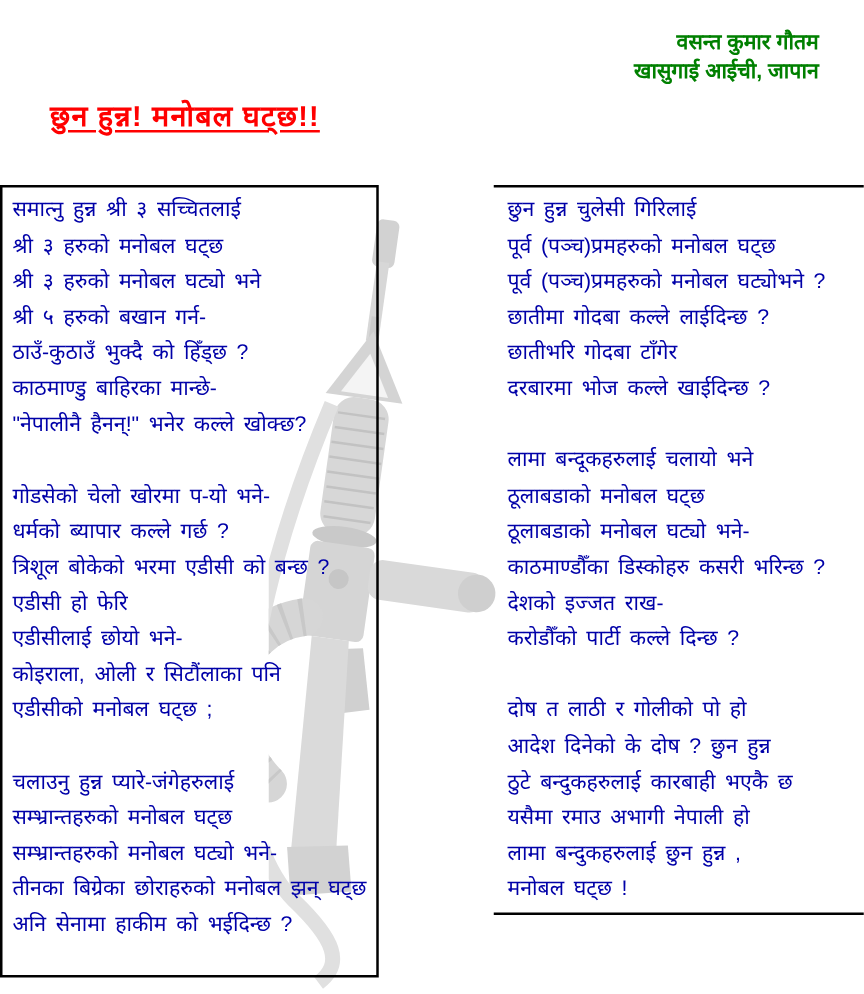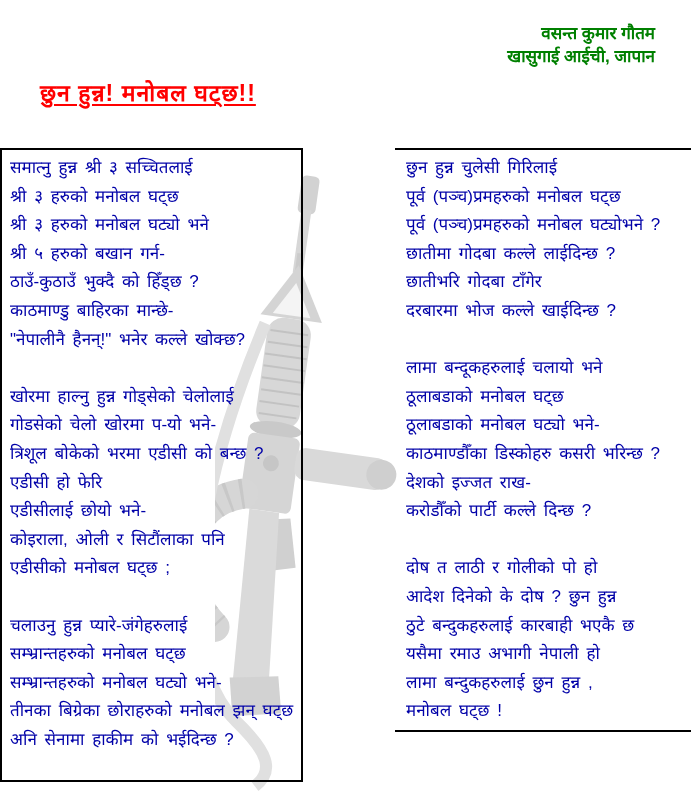--- a/index.html
+++ b/index.html
@@ -88,22 +88,22 @@
     <div class="stanza">
       <div class="line">समात्नु हुन्न श्री ३ सच्चितलाई</div>
       <div class="line">श्री ३ हरुको मनोबल घट्छ</div>
       <div class="line">श्री ३ हरुको मनोबल घट्यो भने</div>
       <div class="line">श्री ५ हरुको बखान गर्न-</div>
       <div class="line">ठाउँ-कुठाउँ भुक्दै को हिँड्छ ?</div>
       <div class="line">काठमाण्डु बाहिरका मान्छे-</div>
       <div class="line">"नेपालीनै हैनन्!" भनेर कल्ले खोक्छ?</div>
     </div>
     <div class="stanza">
-      <div class="line">खोरमा हाल्नु हुन्न गोड्सेको चेलोलाई</div>
       <div class="line">गोडसेको चेलो खोरमा प-यो भने-</div>
+      <div class="line">धर्मको ब्यापार कल्ले गर्छ ?</div>
       <div class="line">त्रिशूल बोकेको भरमा एडीसी को बन्छ  ?</div>
       <div class="line">एडीसी हो फेरि</div>
       <div class="line">एडीसीलाई छोयो भने-</div>
       <div class="line">कोइराला, ओली र सिटौंलाका पनि</div>
       <div class="line">एडीसीको मनोबल घट्छ  ;</div>
     </div>
     <div class="stanza">
       <div class="line">चलाउनु हुन्न प्यारे-जंगेहरुलाई</div>
       <div class="line">सम्भ्रान्तहरुको मनोबल घट्छ</div>
       <div class="line">सम्भ्रान्तहरुको मनोबल घट्यो भने-</div>

